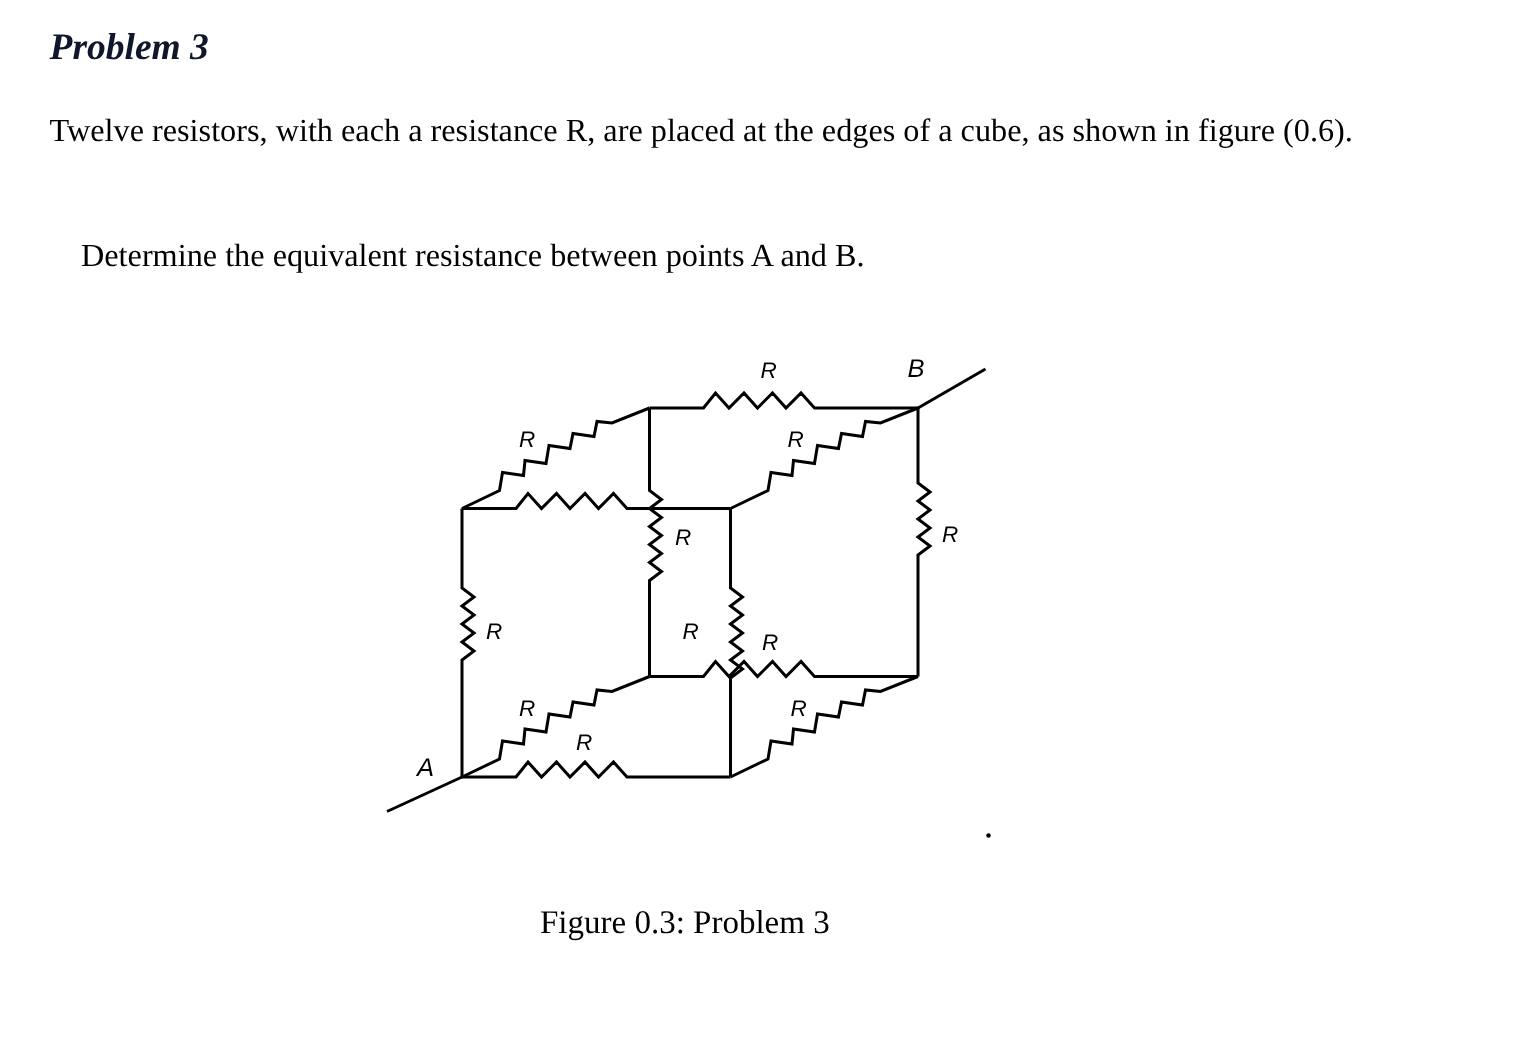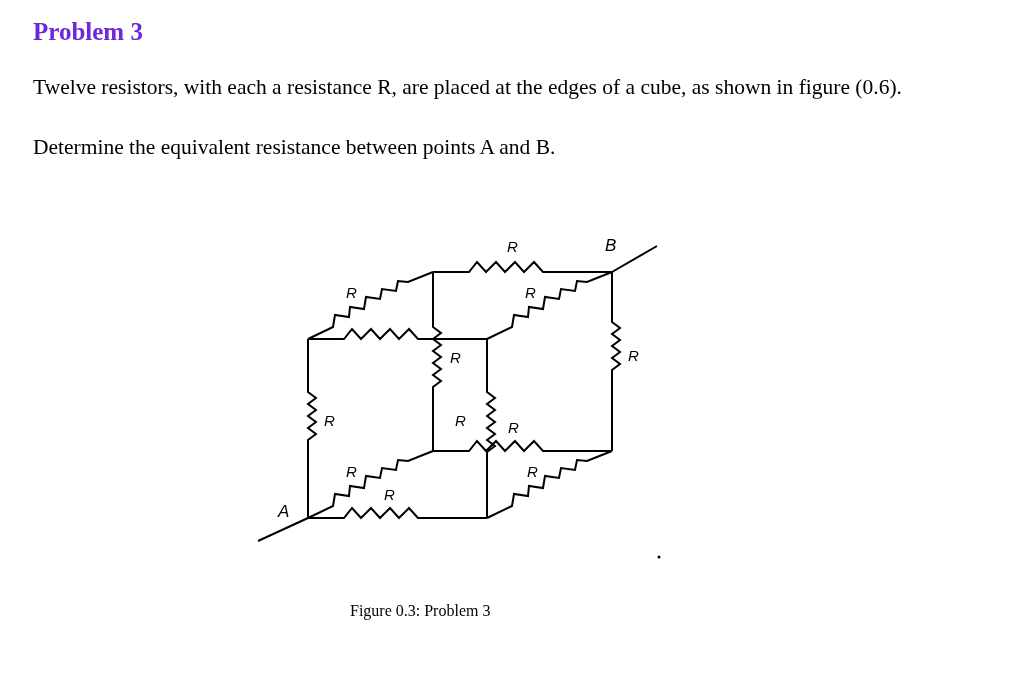--- a/index.html
+++ b/index.html
@@ -1,33 +1,33 @@
 <!DOCTYPE html>
 <html><head>
 <meta charset="utf-8">
 <style>
   html, body { margin: 0; padding: 0; background: #ffffff; }
   body { width: 1024px; height: 697px; position: relative; overflow: hidden; }
   .title {
     position: absolute; left: 33px; top: 18px;
     font-family: "Liberation Serif", "DejaVu Serif", serif;
-    font-weight: bold; font-size: 25px; color: #6d28d9; margin: 0;
+    font-weight: bold; font-size: 25px; color: #0f172a; margin: 0; font-style: italic;
   }
   .para {
     position: absolute; left: 33px;
     font-family: "Liberation Serif", "DejaVu Serif", serif;
     font-size: 21.5px; color: #000; line-height: 26px; margin: 0;
     width: 900px;
   }
   .p1 { top: 74px; }
-  .p2 { top: 134px; }
+  .p2 { top: 157px; margin-left: 21px; }
   .caption {
-    position: absolute; left: 350px; top: 602px;
+    position: absolute; left: 360px; top: 602px;
     font-family: "Liberation Serif", "DejaVu Serif", serif;
-    font-size: 16px; color: #000; margin: 0;
+    font-size: 22px; color: #000; margin: 0;
   }
   svg.fig { position: absolute; left: 0; top: 0; }
   .lbl { font-family: "Liberation Sans", "DejaVu Sans", sans-serif; font-style: italic; font-size: 15px; fill: #000; }
   .pt { font-family: "Liberation Sans", "DejaVu Sans", sans-serif; font-style: italic; font-size: 17px; fill: #000; }
 </style>
 </head>
 <body>
 
 <h1 class="title">Problem 3</h1>
 <p class="para p1">Twelve resistors, with each a resistance R, are placed at the edges of a cube, as shown in figure (0.6).</p>

